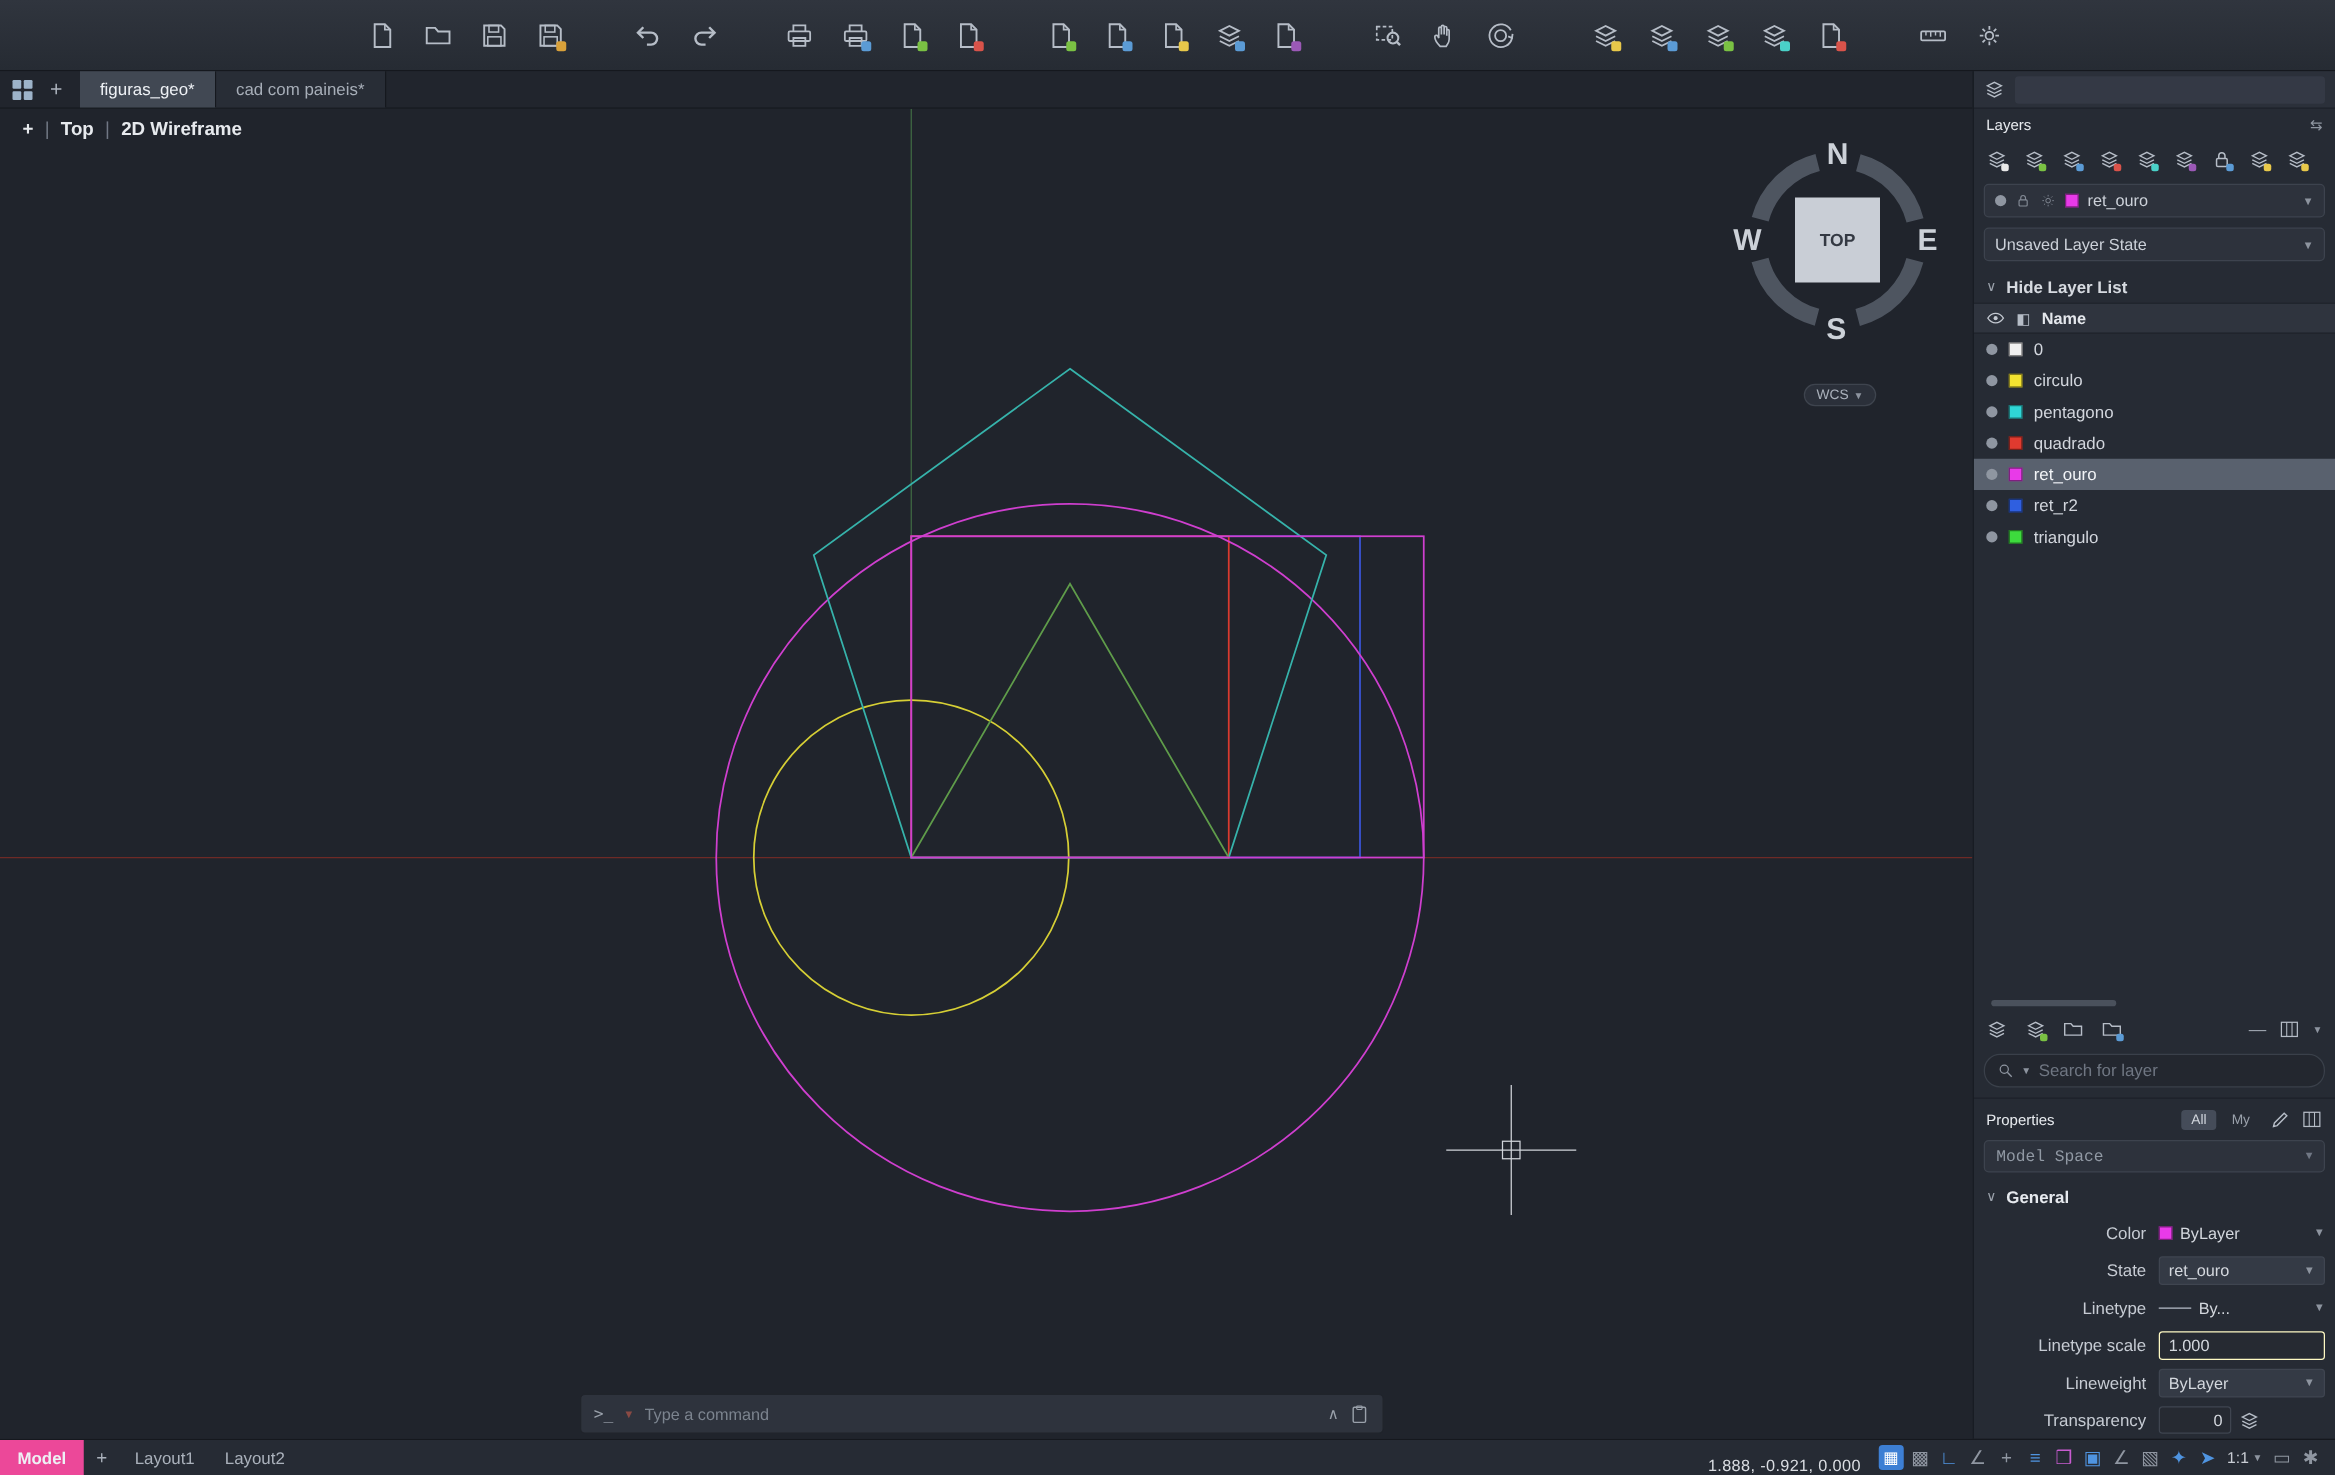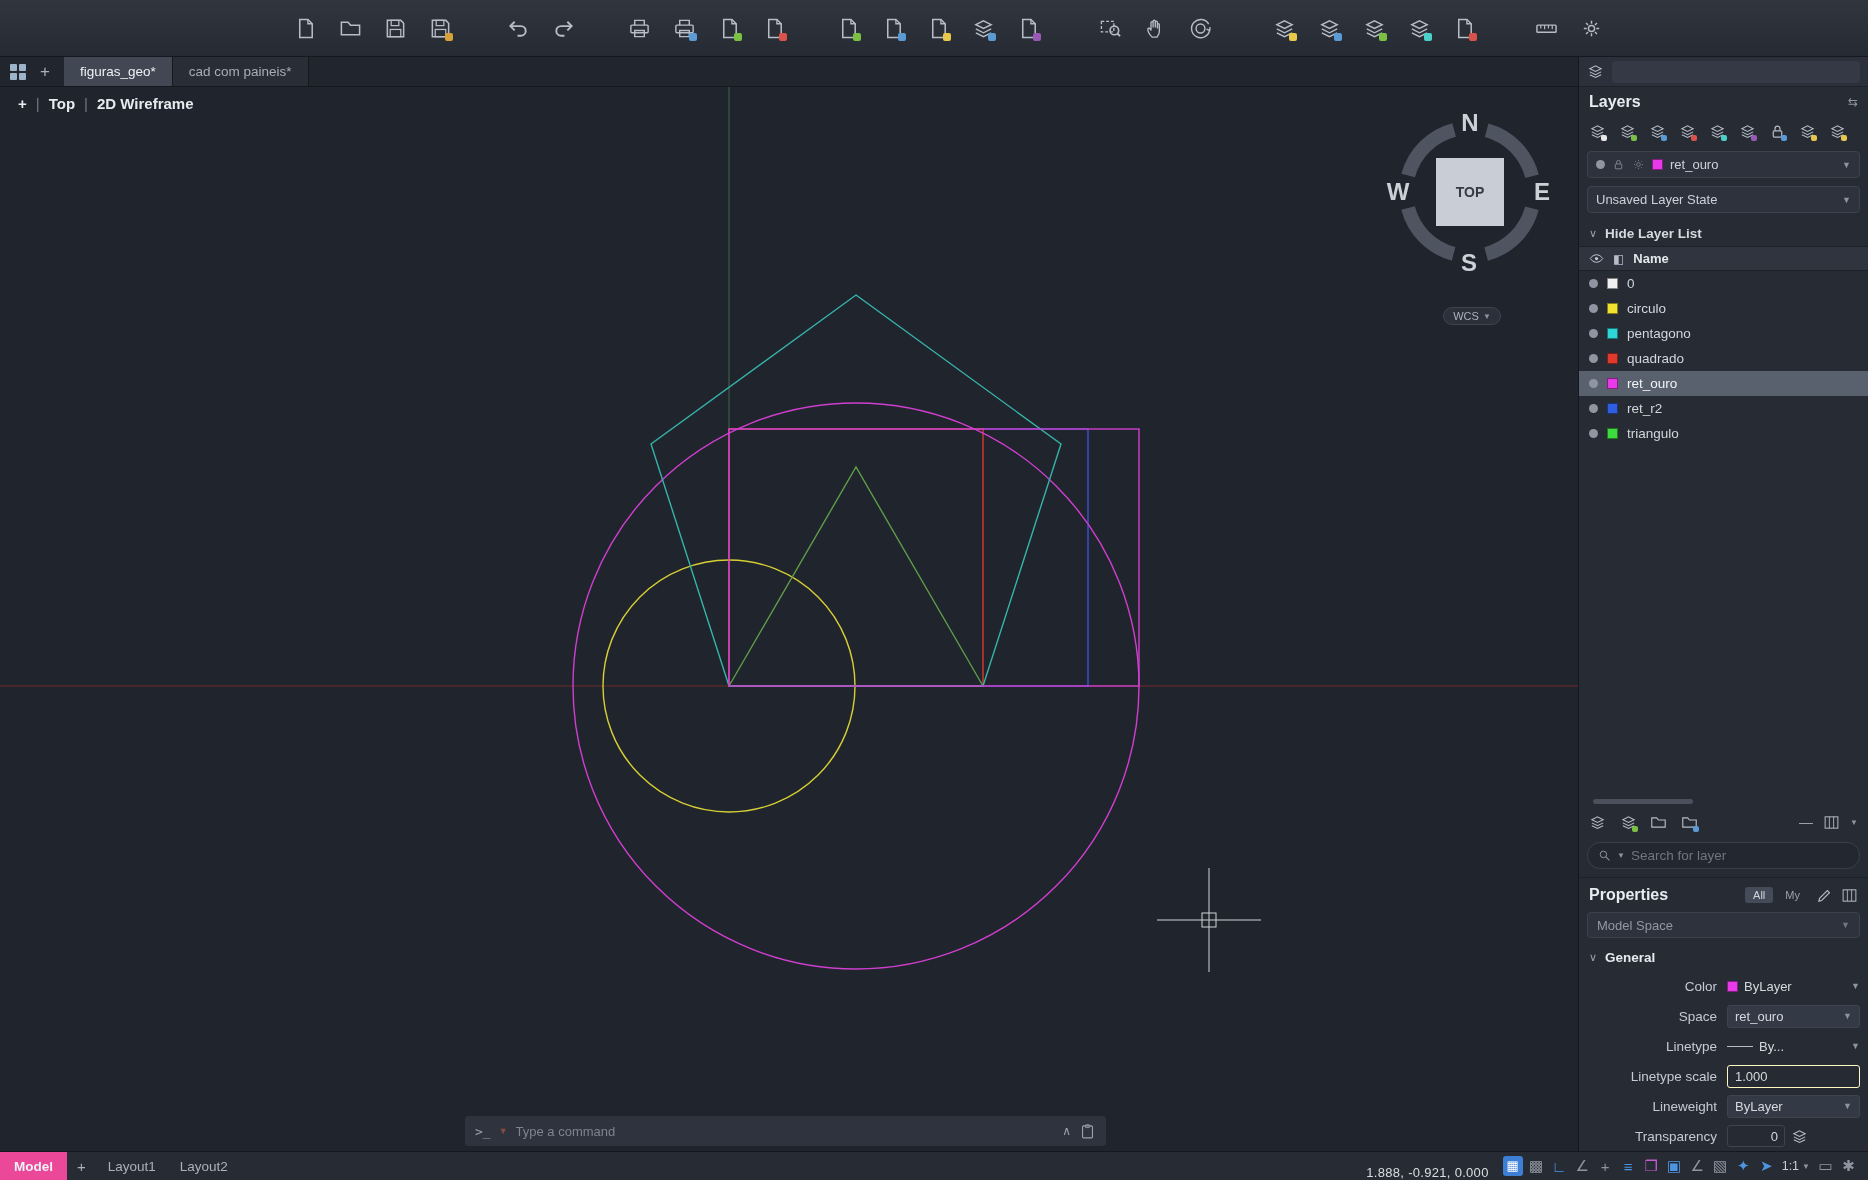--- a/index.html
+++ b/index.html
@@ -58,21 +58,21 @@
   .cmd-input::placeholder { color:#7c848f; }
   .cmd-caret { color:#9aa1ab; font-size:12px; }
 
   
   .right-panel { width:290px; flex:0 0 290px; background:#262b34; border-left:1px solid #15181e;
     display:flex; flex-direction:column; overflow:hidden; }
   .rp-topstrip { height:30px; flex:0 0 30px; background:#2b303a; display:flex; align-items:center;
     padding:0 8px; border-bottom:1px solid #1d2128; }
   .rp-topstrip .fill { flex:1; height:22px; background:#343945; border-radius:3px; margin-left:8px; }
 
-  .panel-title { color:#e8ebef; font-size:16px; font-weight:bold; }
+  .panel-title { color:#e8ebef; font-size:12px; font-weight:normal; }
   .layers-head { display:flex; align-items:center; justify-content:space-between; padding:6px 10px 2px; }
   .swap-ico { color:#8f96a1; font-size:12px; }
 
   .layer-toolrow { display:flex; align-items:center; gap:10px; padding:8px 8px 6px; overflow:hidden; }
 
   .combo { margin:4px 8px; height:27px; background:#2d323c; border:1px solid #3d434e; border-radius:4px;
     display:flex; align-items:center; padding:0 8px; gap:7px; color:#ccd1d9; font-size:13px; }
   .combo .chev { margin-left:auto; color:#8d949f; font-size:9px; }
   .dot { width:9px; height:9px; border-radius:50%; background:#8f96a1; flex:0 0 auto; }
   .swatch { width:11px; height:11px; border:1px solid rgba(0,0,0,.45); flex:0 0 auto; }
@@ -101,21 +101,21 @@
   .search-box input::placeholder { color:#6f7682; }
   .search-box .chev { color:#8d949f; font-size:8px; }
 
   
   .props { border-top:1px solid #1d2128; padding-top:6px; display:flex; flex-direction:column; overflow:hidden; }
   .props-head { display:flex; align-items:center; padding:2px 10px 6px; gap:8px; overflow:hidden; }
   .seg { display:flex; gap:4px; margin-left:auto; }
   .seg .btn { font-size:11px; padding:2px 8px; border-radius:3px; color:#d0d5dc; }
   .seg .btn.sel { background:#454c59; }
   .props-sel { margin:2px 8px 6px; height:26px; background:#2d323c; border:1px solid #3d434e; border-radius:4px;
-    display:flex; align-items:center; padding:0 9px; color:#9199a4; font-size:13px; }
+    display:flex; align-items:center; padding:0 9px; color:#9199a4; font-size:13px;font-family:Liberation Mono, monospace; }
   .props-sel .chev { margin-left:auto; color:#707784; font-size:9px; }
   .sect-head { display:flex; align-items:center; gap:8px; padding:6px 10px; color:#e6e9ee; font-size:13.5px; font-weight:bold; }
   .sect-head .chev { color:#9aa1ab; font-size:11px; font-weight:normal; }
   .prop-row { height:30px; display:flex; align-items:center; padding:0 8px 0 0; }
   .prop-label { width:148px; flex:0 0 148px; text-align:right; color:#c6cbd3; font-size:13.5px; padding-right:10px; }
   .prop-value { flex:1 1 auto; display:flex; align-items:center; gap:6px; color:#d4d8de; font-size:13px; }
   .val-box { flex:1; height:23px; background:#343a45; border:1px solid #3f4550; border-radius:3px;
     display:flex; align-items:center; padding:0 7px; gap:6px; }
   .val-box .chev { margin-left:auto; color:#8d949f; font-size:9px; }
   .val-input { flex:1; height:23px; background:#262a32; border:1px solid #fef9c3; border-radius:3px;
@@ -675,21 +675,21 @@
         <div class="prop-row">
           <span class="prop-label">Color</span>
           <span class="prop-value">
             <span class="swatch" style="background-color: rgb(232, 58, 232);"></span>
             <span>ByLayer</span>
             <span class="chev" style="margin-left:auto;color:#8d949f;font-size:9px">▼</span>
           </span>
         </div>
 
         <div class="prop-row">
-          <span class="prop-label">Space</span>
+          <span class="prop-label">State</span>
           <span class="prop-value">
             <span class="val-box">
               <span>ret_ouro</span>
               <span class="chev">▼</span>
             </span>
           </span>
         </div>
 
         <div class="prop-row">
           <span class="prop-label">Linetype</span>

